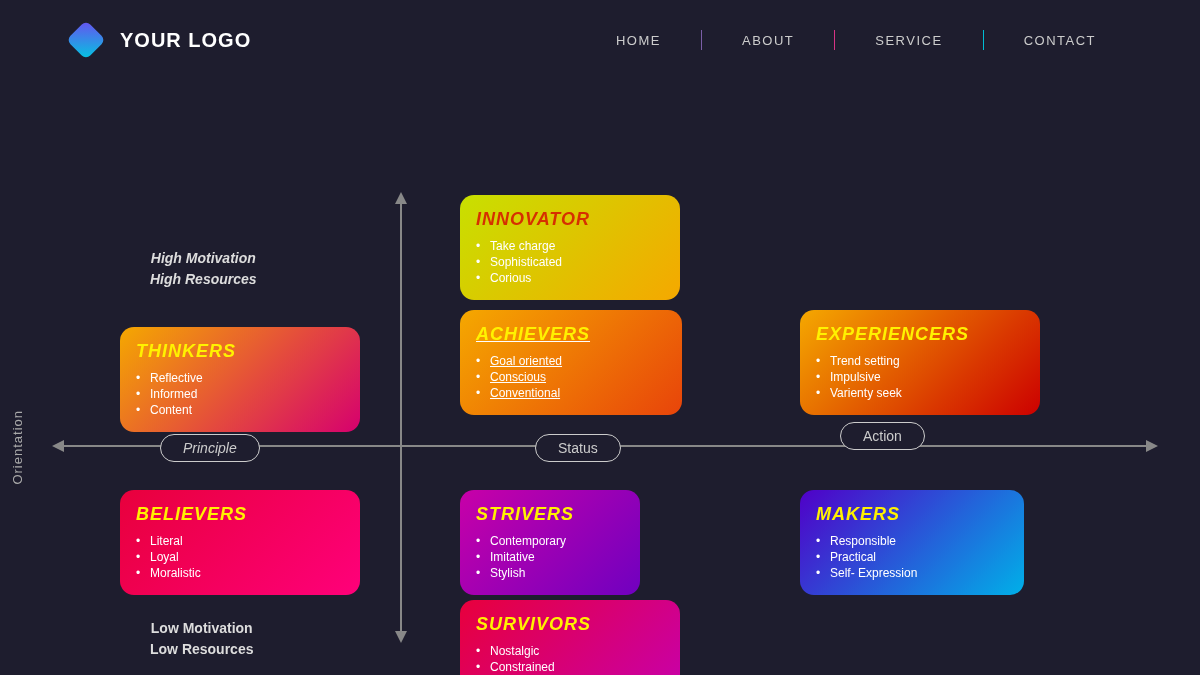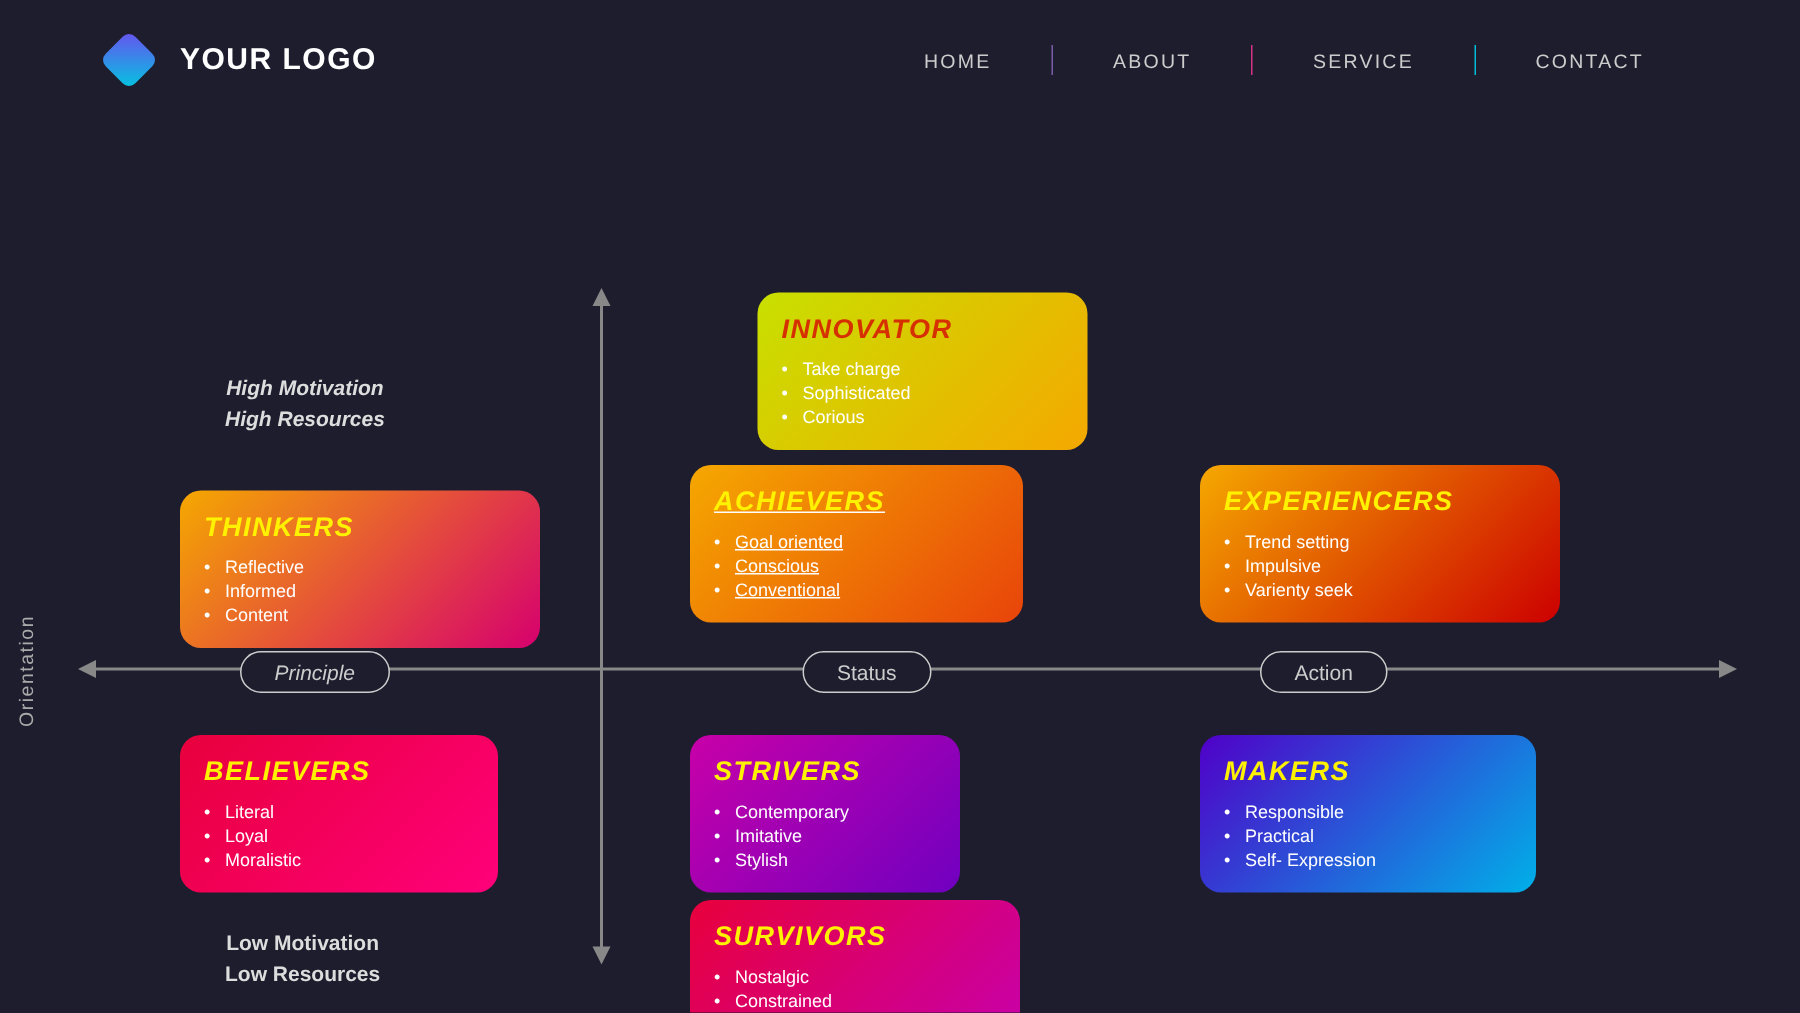--- a/index.html
+++ b/index.html
@@ -139,21 +139,21 @@
       left: 160px;
       top: 344px;
       font-style: italic;
     }
     .label-status {
       left: 535px;
       top: 344px;
     }
     .label-action {
       left: 840px;
-      top: 344px;
+      top: 332px;
     }
 
     
     .orientation-label {
       position: absolute;
       left: 10px;
       top: 320px;
       color: #aaa;
       font-size: 13px;
       writing-mode: vertical-rl;
@@ -209,21 +209,20 @@
       position: absolute;
       left: 0;
     }
 
     
     .card-innovator {
       background: linear-gradient(135deg, #c8e000, #f5a800);
       left: 460px;
       top: 105px;
       width: 220px;
-      margin-left: 45px;
     }
     .card-innovator .card-title { color: #d63000; }
 
     
     .card-achievers {
       background: linear-gradient(135deg, #f5a800, #e8440a);
       left: 460px;
       top: 220px;
       width: 222px;
       text-decoration: underline;
@@ -246,21 +245,21 @@
       top: 220px;
       width: 240px;
     }
     .card-experiencers .card-title { color: #fff200; }
 
     
     .card-believers {
       background: linear-gradient(135deg, #e8003c, #ff007a);
       left: 120px;
       top: 400px;
-      width: 212px;
+      width: 240px;
     }
     .card-believers .card-title { color: #fff200; }
 
     
     .card-strivers {
       background: linear-gradient(135deg, #c800a8, #7000c0);
       left: 460px;
       top: 400px;
       width: 180px;
     }

